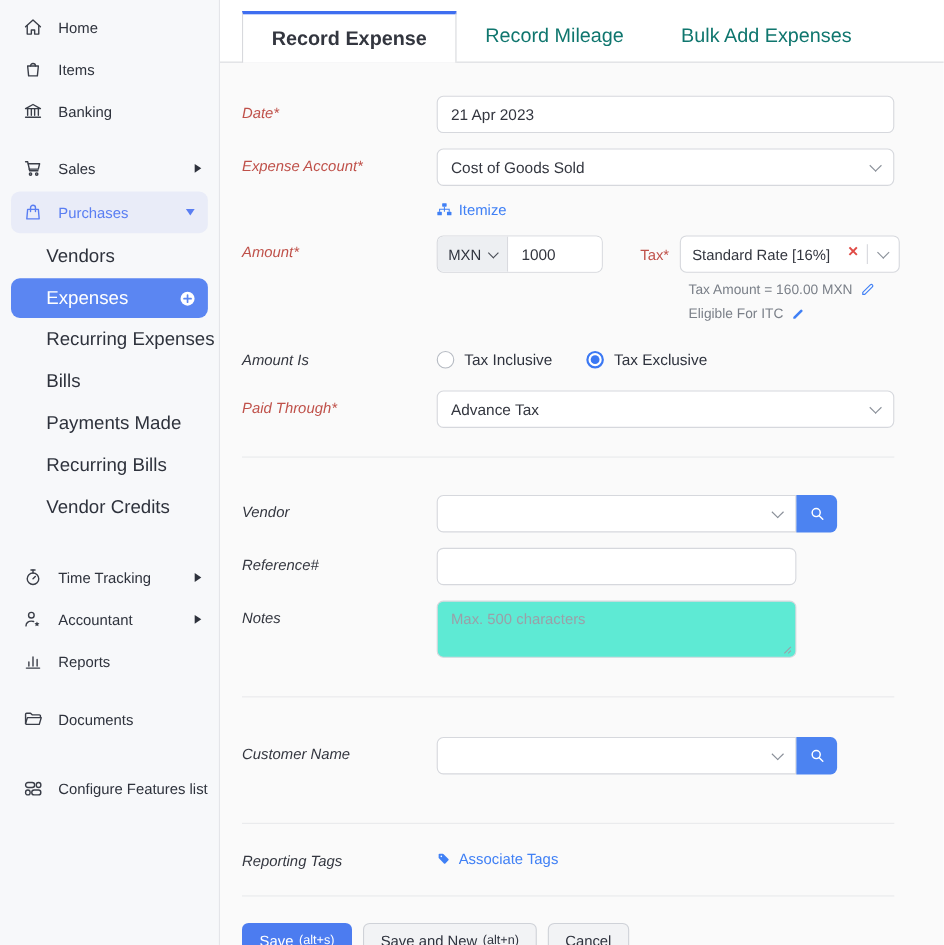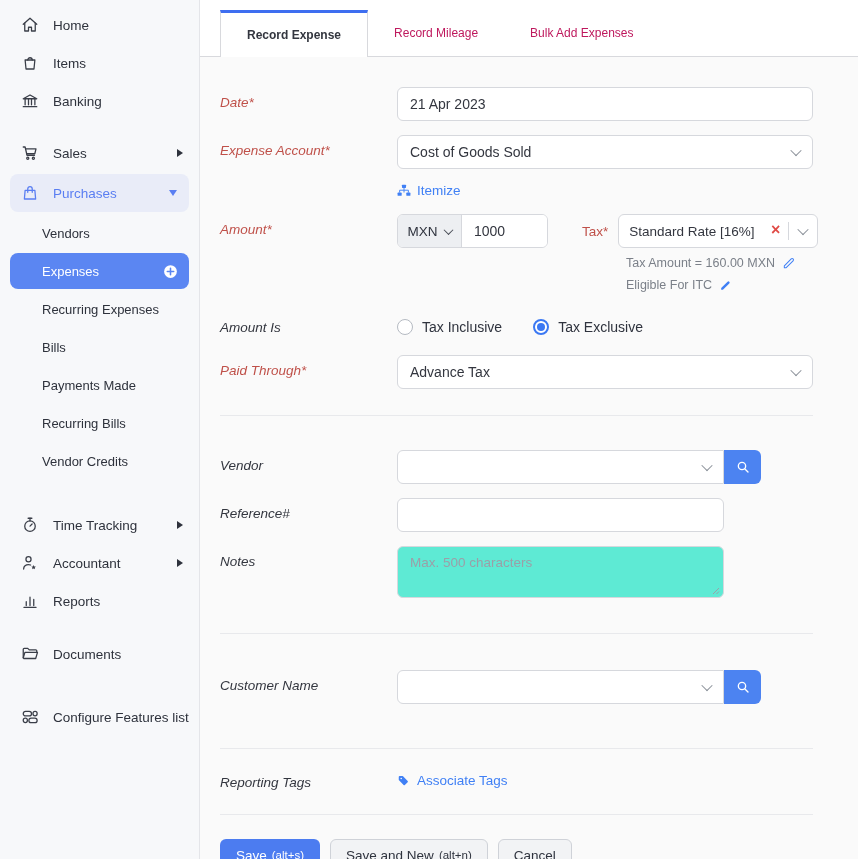--- a/index.html
+++ b/index.html
@@ -11,30 +11,30 @@
   
   .sidebar { width:200px; flex-shrink:0; background:#f7f8fa; border-right:1px solid #e4e5e9; padding-top:6px; overflow:hidden; }
   .side-item { display:flex; align-items:center; height:38px; padding:0 16px 0 20px; font-size:13.5px; color:#2e323c; cursor:pointer; }
   .side-item .s-icon { width:20px; height:20px; margin-right:13px; color:#3a3e48; display:flex; align-items:center; justify-content:center; flex-shrink:0; }
   .side-item .s-label { flex:1; white-space:nowrap; }
   .caret-r { width:0; height:0; border-left:6px solid #2e323c; border-top:4px solid transparent; border-bottom:4px solid transparent; }
   .caret-d { width:0; height:0; border-top:6px solid #5a7ef2; border-left:4px solid transparent; border-right:4px solid transparent; }
   .spacer-sm { height:14px; } .spacer-md { height:26px; } .spacer-15 { height:15px; } .spacer-25 { height:25px; }
   .purchases-row { margin:2px 10px; border-radius:8px; background:#e9ecf8; height:38px; padding:0 12px 0 10px; color:#5a7ef2; }
   .purchases-row .s-icon { color:#5a7ef2; }
-  .sub-item { display:flex; align-items:center; height:38px; padding-left:42px; font-size:13px; color:#2e323c; cursor:pointer; }
+  .sub-item { display:flex; align-items:center; height:38px; padding-left:42px; font-size:17px; color:#2e323c; cursor:pointer; }
   .expenses-row { margin:1px 10px; border-radius:8px; background:#5b86f2; color:#fff; height:36px; padding-left:32px; padding-right:10px; }
   .expenses-row .s-label { flex:1; }
 
   
   .main { flex:1; display:flex; flex-direction:column; background:#fafafa; min-width:0; }
   .tabbar { background:#fff; border-bottom:1px solid #d8d9dd; height:57px; padding:10px 0 0 20px; display:flex; align-items:flex-end; flex-shrink:0; }
-  .tab { height:47px; display:flex; align-items:center; padding:16px 26px; font-size:12px; cursor:pointer; }
+  .tab { height:47px; display:flex; align-items:center; padding:16px 26px; font-size:18px; cursor:pointer; }
   .tab.active { background:#fff; border:1px solid #d8d9dd; border-bottom:none; border-top:3px solid #3e6ef0; color:#33363f; font-weight:bold; margin-bottom:-1px; position:relative; z-index:1; }
-  .tab.inactive { color:#be185d;justify-content:center; }
+  .tab.inactive { color:#0f766e;justify-content:center; }
 
   .content { flex:1; padding:30px 45px 0 20px; overflow:hidden; }
 
   .frow { display:flex; align-items:flex-start; margin-bottom:14px; }
   .flabel { width:177px; flex-shrink:0; padding-top:8px; font-size:13.5px; color:#33363f;font-style:italic; }
   .flabel.req { color:#bf5049; }
 
   .ctl { width:416px; }
   .tinput, .dselect { width:100%; height:34px; background:#fff; border:1px solid #d6d8dd; border-radius:6px; padding:0 12px; font-size:14px; color:#33363f; font-family:"Liberation Sans", sans-serif; }
   .dselect { display:flex; align-items:center; position:relative; cursor:pointer; }

